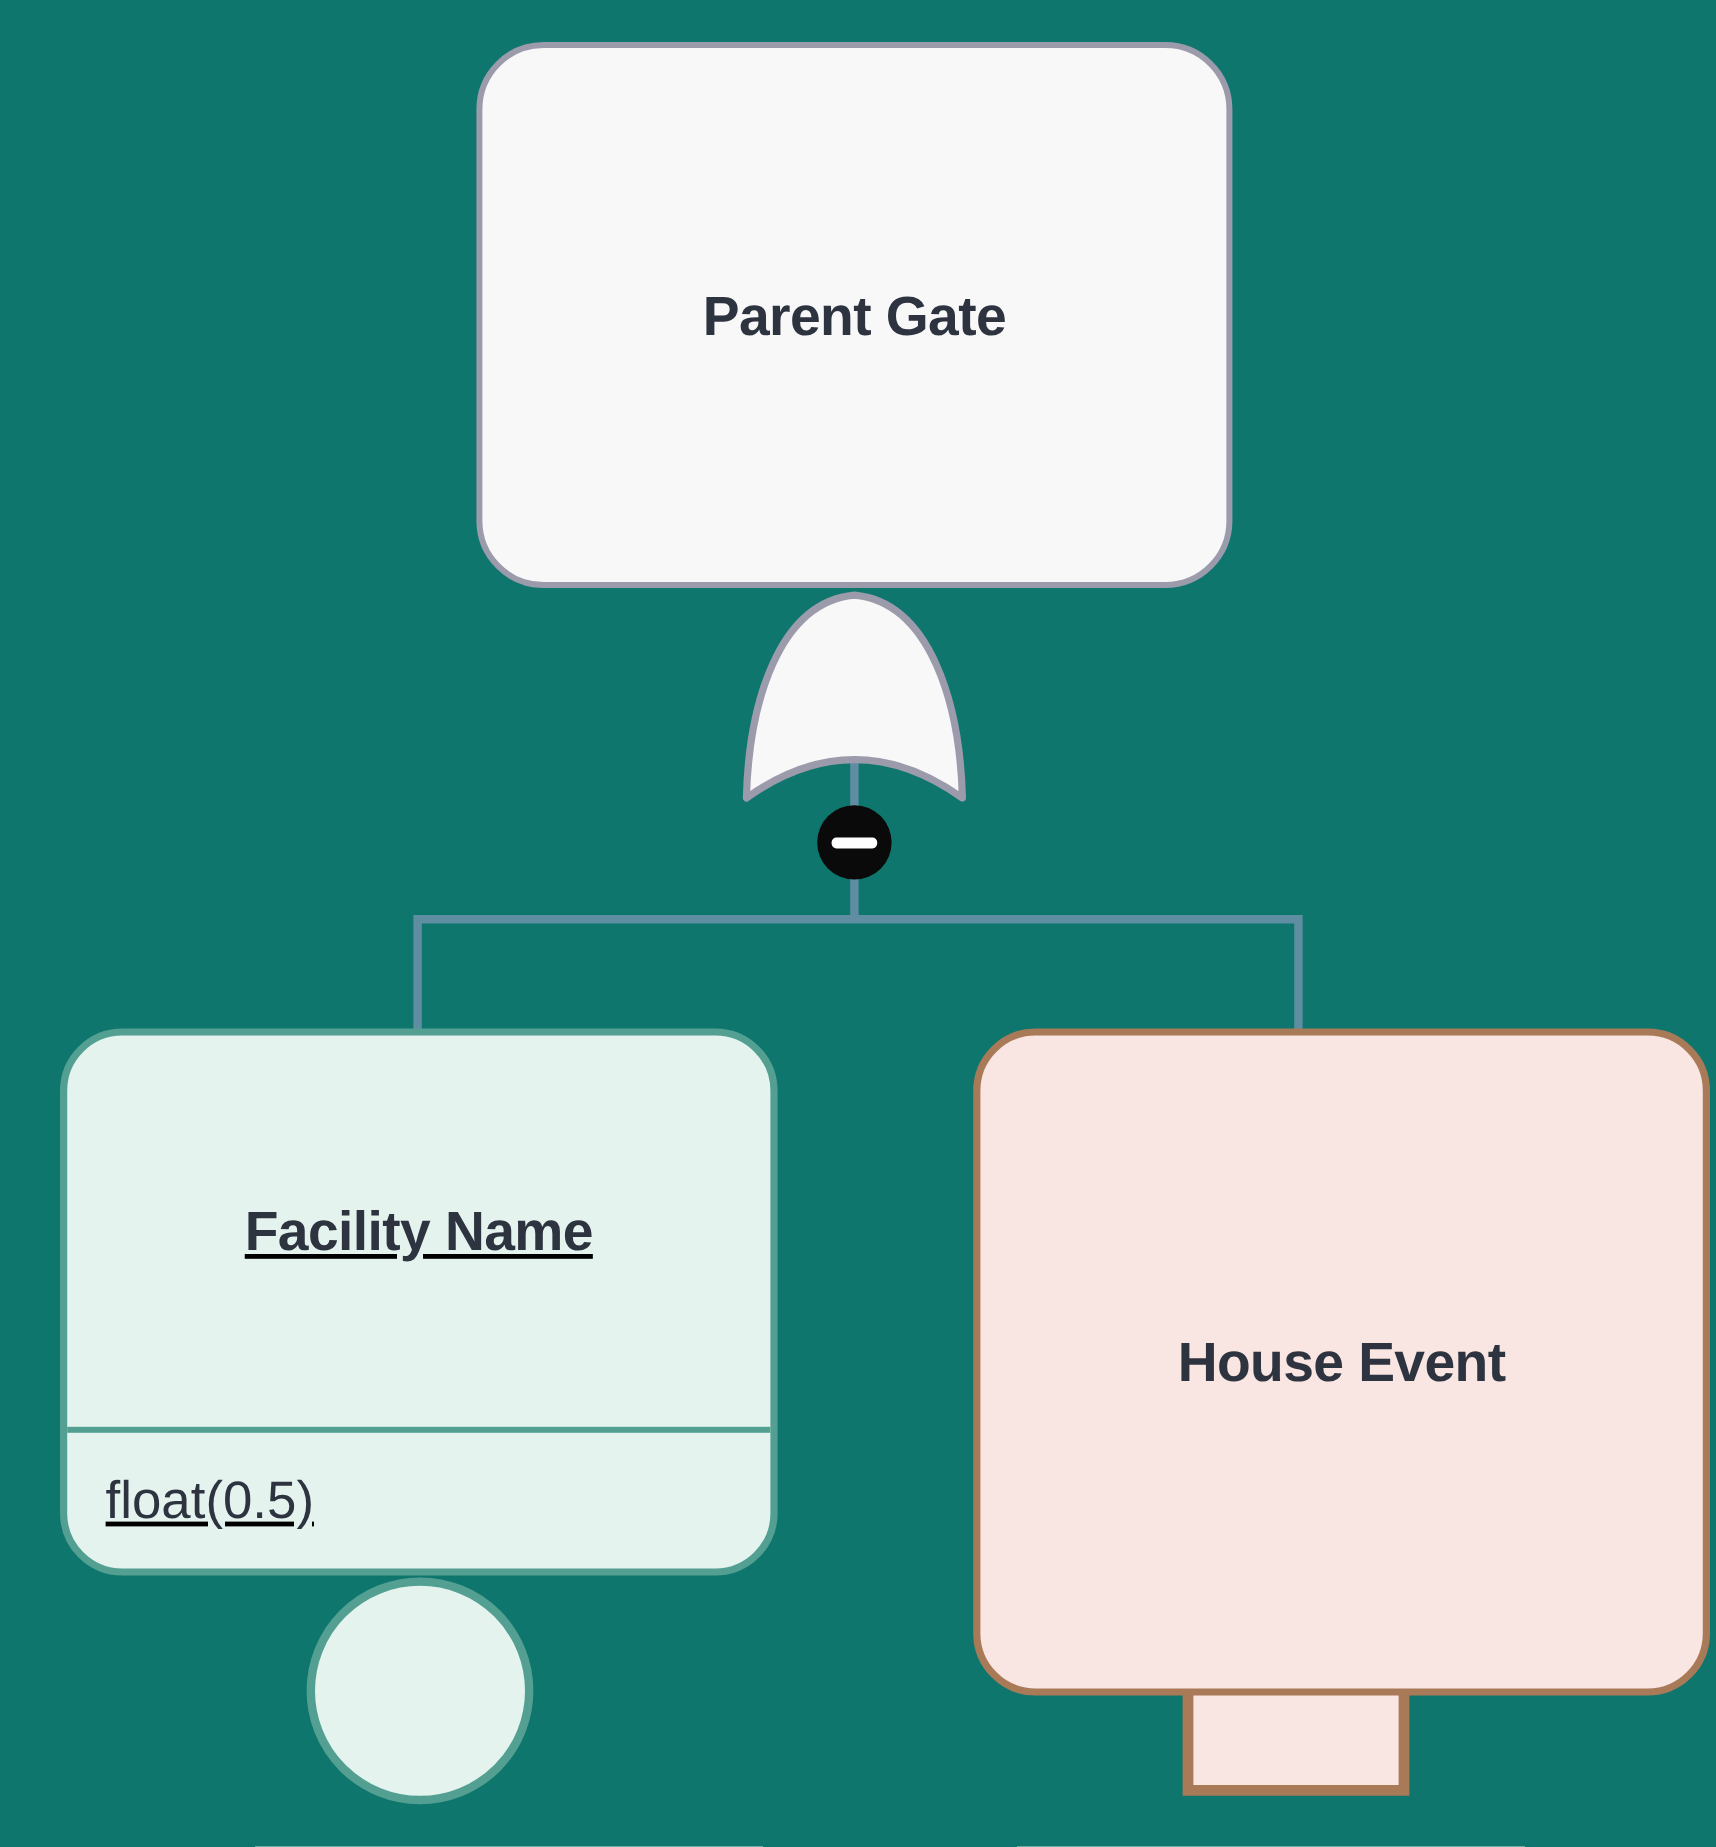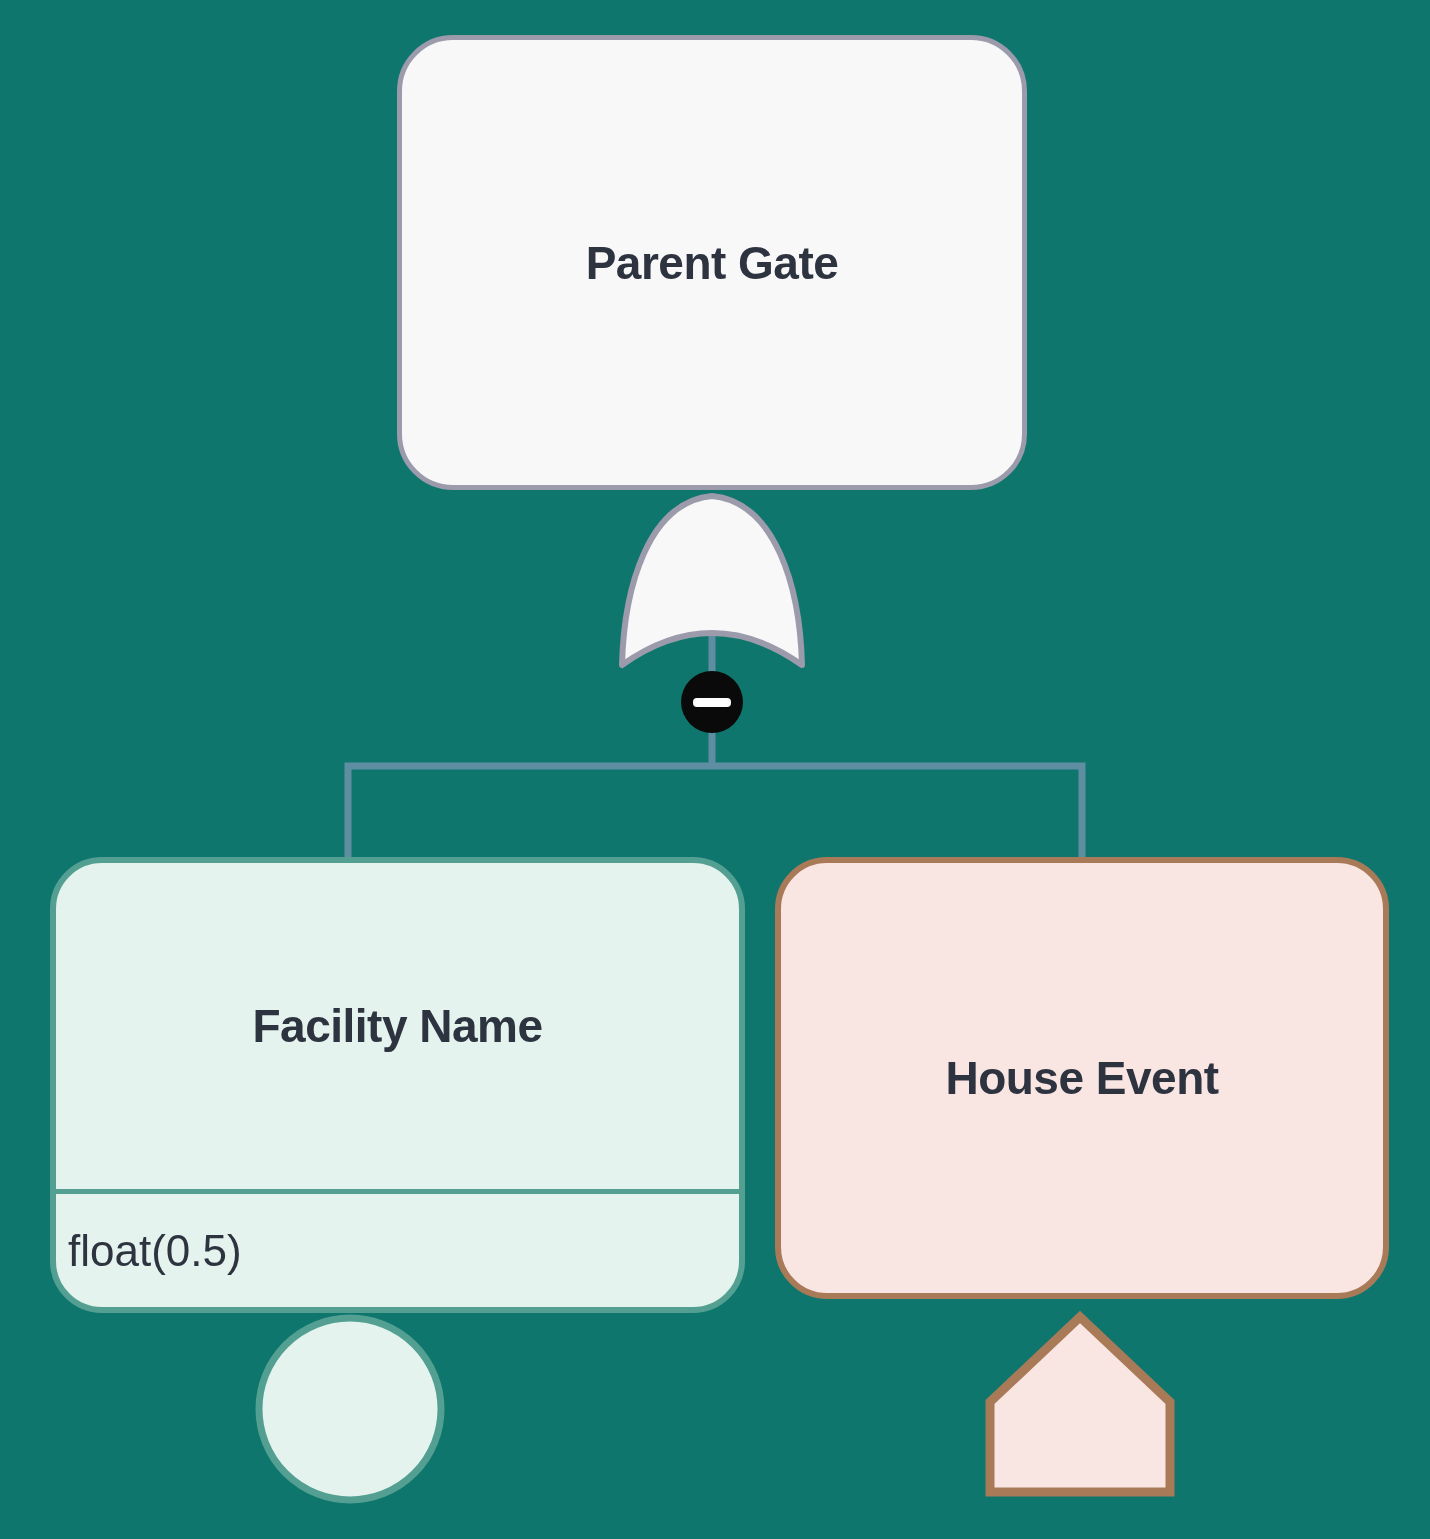--- a/index.html
+++ b/index.html
@@ -34,37 +34,38 @@
   }
   .node-title{
     flex:1;
     display:flex;align-items:center;justify-content:center;
     font-size:46px;font-weight:bold;color:var(--text);
     letter-spacing:-0.5px;
   }
   .node-value{
     height:113px;
     display:flex;align-items:center;
-    padding-left:12px;
+    padding-left:32px;
     font-size:44px;font-weight:normal;color:var(--text);
   }
   .parent-gate-box{
     left:397px;top:35px;width:630px;height:455px;
     background:var(--gate-fill);
     border:5px solid var(--gate-border);
     border-radius:56px;
   }
   .facility-box{
-    left:50px;top:857px;width:695px;height:456px;
+    left:50px;top:857px;width:598px;height:456px;
     background:var(--teal-fill);
     border:6px solid var(--teal-border);
+    text-decoration:underline;
   }
   .facility-box .node-value{border-top:5px solid var(--teal-border);}
   .house-box{
-    left:775px;top:857px;width:614px;height:442px;
+    left:811px;top:857px;width:614px;height:556px;
     background:var(--pink-fill);
     border:6px solid var(--brown-border);
     align-items:center;
   }
   .house-box .node-value{border-top:5px solid var(--brown-border);}
   .collapse-btn{
     position:absolute;left:681px;top:671px;width:62px;height:62px;
     background:var(--collapse-bg);
     border-radius:50%;
     z-index:3;

